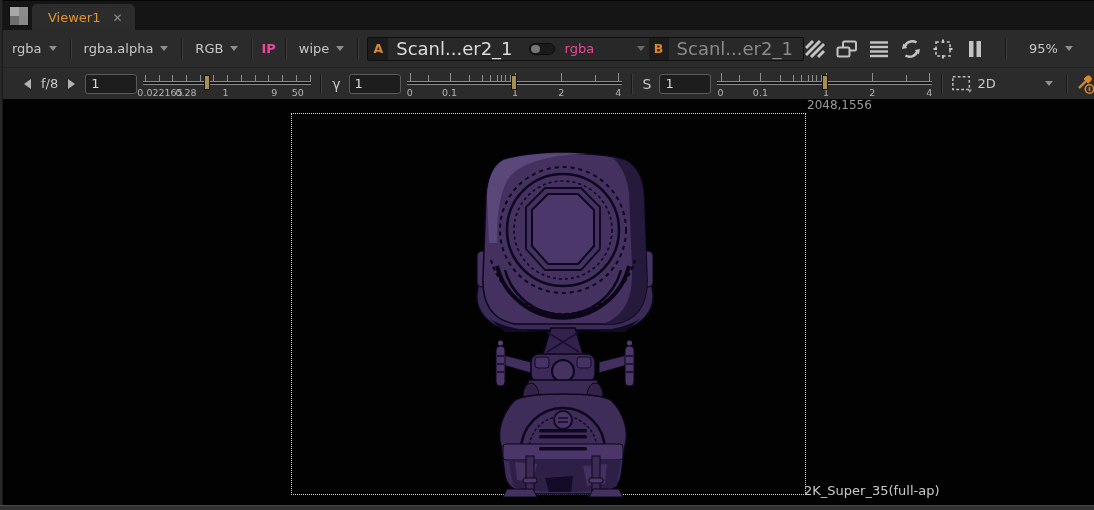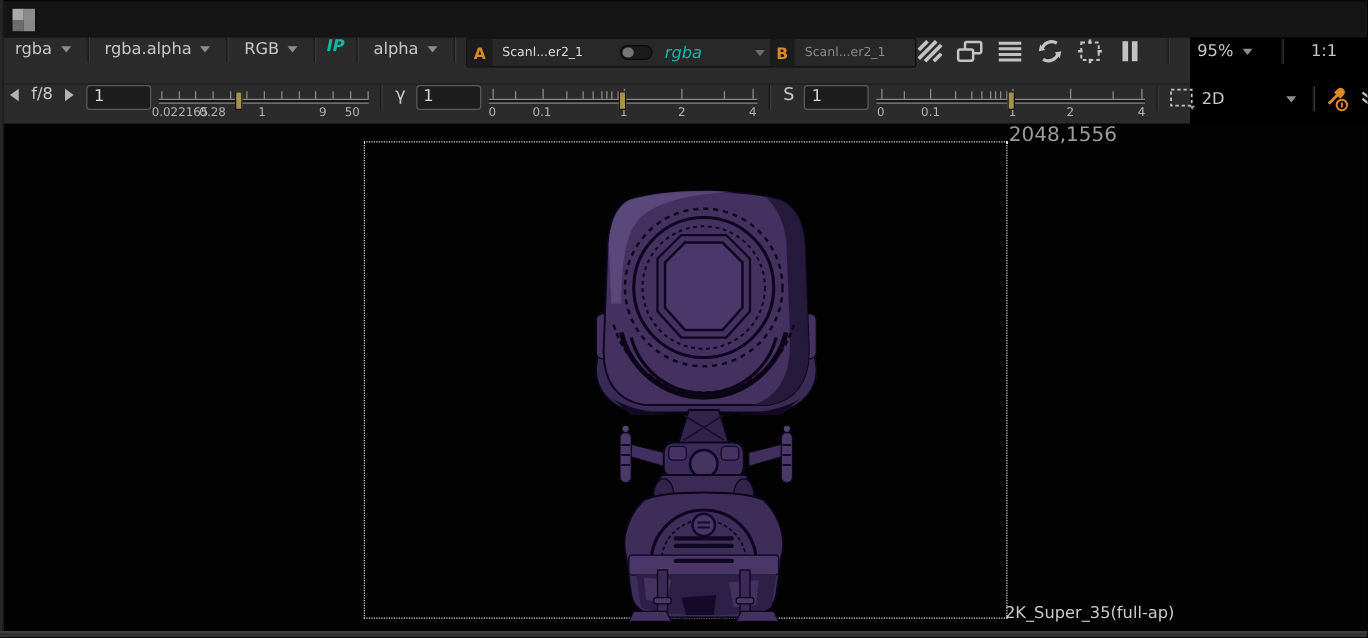--- a/index.html
+++ b/index.html
@@ -14,34 +14,34 @@
   
   .tabbar { position:absolute; left:0; top:0; width:1094px; height:30px; background:#151515; border-top:1px solid #060606; }
   .pane-icon { position:absolute; left:9px; top:5px; width:20px; height:20px; background:#101010; }
   .pane-icon .q { position:absolute; width:9px; height:9px; }
   .tab { position:absolute; left:32px; top:3px; height:27px; padding:0 12px 0 16px; background:#2c2c2c;
          border-radius:5px 5px 0 0; display:flex; align-items:center; gap:12px; }
   .tab-title { color:#e1952f; font-size:13px; }
   .tab-close { color:#8f8f8f; font-size:12px; cursor:default; }
 
   
-  .toolbar { position:absolute; left:0; width:952px; background:#2b2b2b; display:flex; align-items:flex-start; color:#c7c7c7; font-size:13px; }
+  .toolbar { position:absolute; left:0; width:1094px; background:#2b2b2b; display:flex; align-items:center; color:#c7c7c7; font-size:13px; }
   .toolbar.row1 { top:30px; height:37px; padding:0 8px; }
-  .toolbar.row2 { top:67px; height:32px; padding:0 8px; border-top:1px solid #232323; }
+  .toolbar.row2 { top:67px; height:32px; padding:0 24px; border-top:1px solid #232323; }
 
   .sep { width:1px; height:20px; background:#191919; box-shadow:1px 0 0 #3d3d3d; margin:0 9px; flex:none; }
   .dd { display:flex; align-items:center; gap:7px; padding:2px 4px; flex:none; cursor:default; }
   .dd .caret { width:0; height:0; border-left:4px solid transparent; border-right:4px solid transparent; border-top:5px solid #8e8e8e; }
-  .dim { color:#14b8a6;font-style:italic; }
+  .dim { color:#ec4899; }
 
   
   .ab-box { display:flex; align-items:center; height:24px; background:#282828; border:1px solid #0e0e0e; border-radius:2px; flex:none; }
   .ab-chip { width:20px; height:22px; display:flex; align-items:center; justify-content:center;
              background:#1c1c1c; color:#d9882a; font-size:12.5px; font-weight:bold; flex:none; }
-  .ab-val { padding:0 10px 0 8px; font-size:10px; color:#dcdcdc; min-width:96px; }
+  .ab-val { padding:0 10px 0 8px; font-size:18px; color:#dcdcdc; min-width:96px; }
   .ab-val.b { color:#8a8a8a; }
   .toggle { width:26px; height:12px; background:#1a1a1a; border:1px solid #0a0a0a; border-radius:7px; position:relative; margin:0 6px; flex:none; }
   .toggle .knob { position:absolute; left:1px; top:1px; width:9px; height:8px; border-radius:5px; background:#767676; }
   .wipe-dd { width:88px; }
   .wipe-dd .caret { margin-left:auto; border-top-color:#6a6a6a; }
 
   
   .icons { display:flex; align-items:center; gap:10px; margin-left:auto; flex:none; }
   .icon { width:22px; height:22px; display:flex; align-items:center; justify-content:center; flex:none; cursor:default; }
 
@@ -67,34 +67,38 @@
   .slider .handle { position:absolute; top:5px; width:6px; height:15px; transform:translateX(-50%);
                     background:#a5904e; border:1px solid #141414; }
 
   .r2-right { display:flex; align-items:center; margin-left:auto; flex:none; }
   .view-dd { width:84px; }
   .view-dd .caret { margin-left:auto; }
 
   
   .viewport { position:absolute; left:0; top:99px; width:1094px; height:406px; background:#020202; }
   .format-frame { position:absolute; left:291px; top:14px; width:515px; height:382px; border:1px dotted #d8d8d8; }
-  .res-label { position:absolute; left:807px; top:-1px; font-size:16px; color:#9b9b9b; }
+  .res-label { position:absolute; left:807px; top:-1px; font-size:12px; color:#9b9b9b; }
   .fmt-label { position:absolute; left:804px; top:384px; font-size:13px; color:#c9c9c9; }
   .obj { position:absolute; left:475px; top:49px; }
 </style>
 </head>
 <body>
 
 <div class="tabbar">
   <div class="pane-icon">
     <div class="q" style="left:1px;top:1px;background:#a8a8a8;"></div>
     <div class="q" style="left:10px;top:1px;background:#8b8b8b;"></div>
     <div class="q" style="left:1px;top:10px;background:#6d6d6d;"></div>
     <div class="q" style="left:10px;top:10px;background:#888888;"></div>
   </div>
+  <div class="tab">
+    <span class="tab-title">Viewer1</span>
+    <span class="tab-close">✕</span>
+  </div>
 </div>
 
 <div class="toolbar row1">
   <div class="dd">
     <span>rgba</span>
     <span class="caret"></span>
   </div>
   <div class="sep"></div>
   <div class="dd">
     <span>rgba.alpha</span>
@@ -102,21 +106,21 @@
   </div>
   <div class="sep"></div>
   <div class="dd">
     <span>RGB</span>
     <span class="caret"></span>
   </div>
   <div class="sep"></div>
   <span class="dim" style="font-weight:bold;">IP</span>
   <div class="sep"></div>
   <div class="dd">
-    <span>alpha</span>
+    <span>wipe</span>
     <span class="caret"></span>
   </div>
   <div class="sep"></div>
 
   <div class="ab-box">
     <span class="ab-chip">A</span>
     <span class="ab-val">Scanl...er2_1</span>
     <div class="toggle">
       <div class="knob"></div>
     </div>

